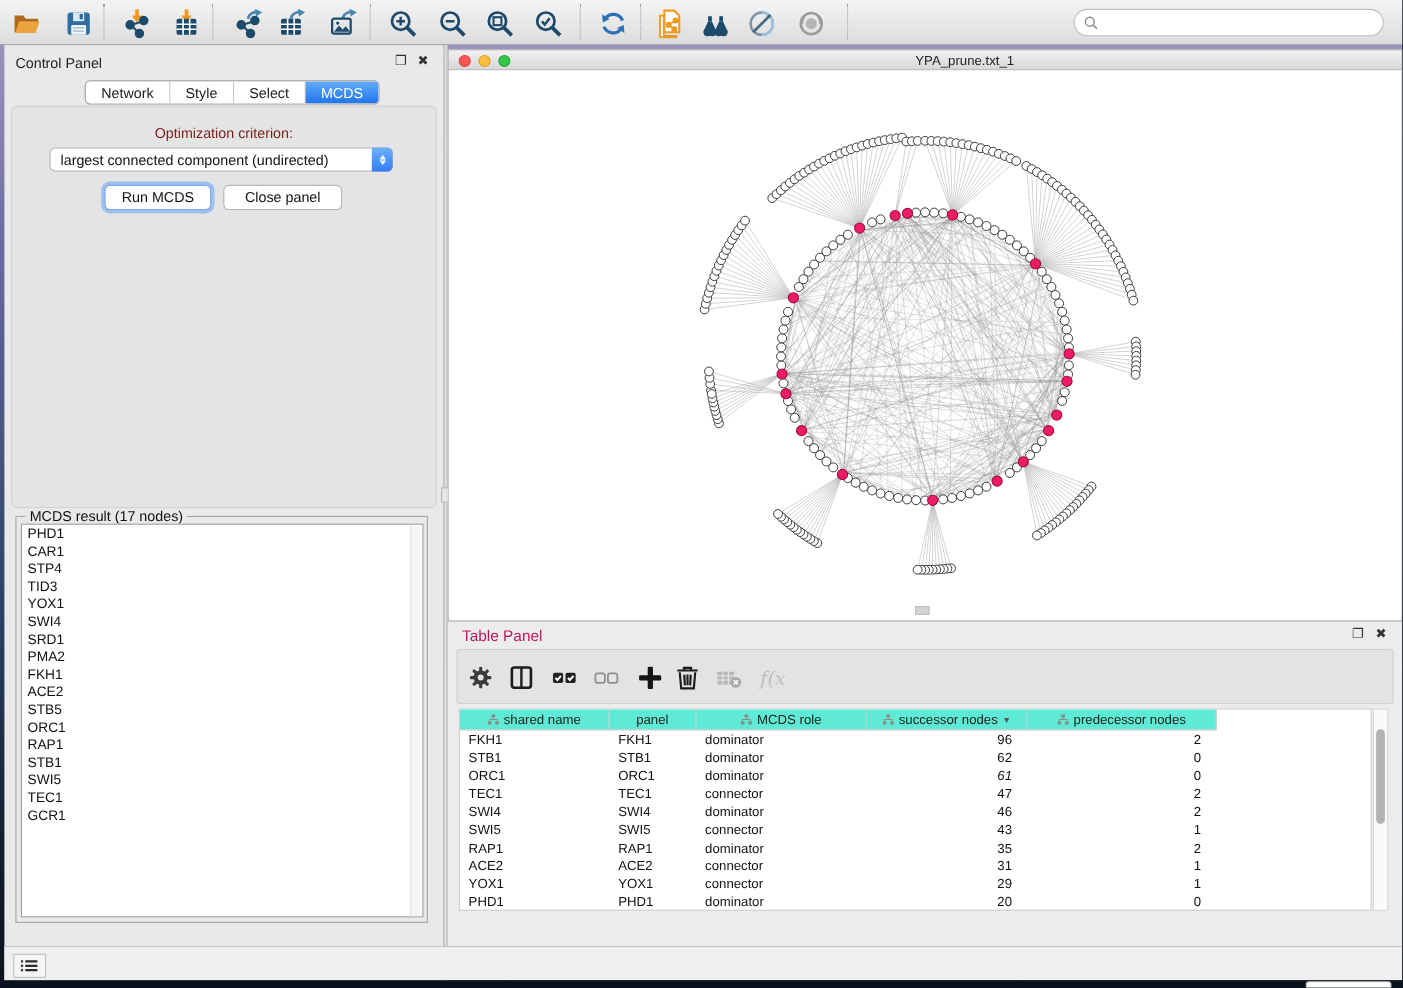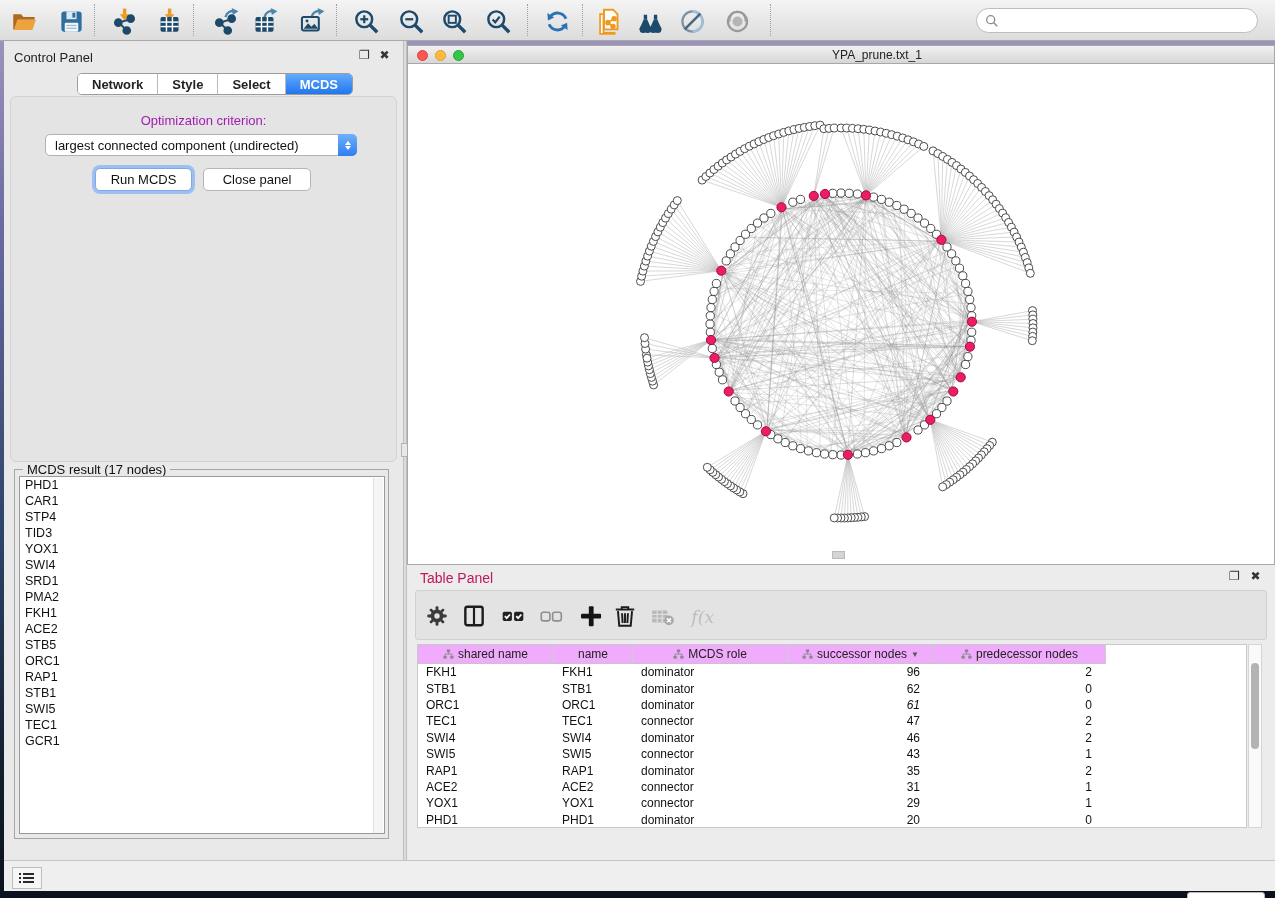--- a/index.html
+++ b/index.html
@@ -12,26 +12,26 @@
   #toolbar{left:0;top:0;width:1275px;height:41px;
     background:linear-gradient(180deg,#f4f4f4,#dcdcdc);border-bottom:1px solid #a9a9a9;}
   .tb-btn{position:absolute;top:6px;width:30px;height:30px;display:flex;align-items:center;justify-content:center;}
   .tb-sep{position:absolute;top:4px;width:0;height:32px;border-left:1px dotted #9f9f9f;}
   #search-box{position:absolute;left:976px;top:8px;width:282px;height:25px;background:#fff;
     border:1px solid #bdbdbd;border-radius:13px;display:flex;align-items:center;padding-left:8px;}
   
   #control-panel{left:4px;top:41px;width:399px;height:850px;background:#e9e9e9;}
   #cp-title{position:absolute;left:10px;top:9px;font-size:13px;color:#222;}
   .win-ctl{position:absolute;top:8px;width:13px;height:13px;font-size:12px;line-height:13px;text-align:center;color:#333;}
-  #cp-tabs{position:absolute;left:73px;top:32px;height:22px;display:flex;border:1px solid #9c9c9c;border-radius:5px;background:#fff;overflow:hidden;font-weight:bold;}
+  #cp-tabs{position:absolute;left:73px;top:32px;height:22px;display:flex;border:1px solid #9c9c9c;border-radius:5px;background:#fff;overflow:hidden;}
   .seg{height:100%;display:flex;align-items:center;justify-content:center;font-size:13px;padding:0 14px;border-right:1px solid #b9b9b9;color:#222;background:#fff;}
   .seg:last-child{border-right:none;}
   .seg.active{background:linear-gradient(180deg,#63aafa,#2076ef);color:#fff;border-right:none;}
   #cp-sub{position:absolute;left:6px;top:55px;width:387px;height:366px;background:#e4e4e4;border:1px solid #d2d2d2;border-radius:6px;}
-  #opt-label{position:absolute;left:0;top:72px;width:399px;text-align:center;font-size:13px;color:#a21caf;}
+  #opt-label{position:absolute;left:0;top:72px;width:399px;text-align:center;font-size:13px;color:#7f1d1d;}
   #opt-combo{position:absolute;left:41px;top:93px;width:312px;height:22px;background:#fff;border:1px solid #b2b2b2;border-radius:5px;display:flex;align-items:center;}
   #opt-combo .val{font-size:13px;padding-left:9px;white-space:nowrap;color:#111;}
   #combo-cap{position:absolute;right:-1px;top:-1px;width:19px;height:22px;border-radius:0 5px 5px 0;
     background:linear-gradient(180deg,#6fb1fb,#2f7df2);display:flex;flex-direction:column;align-items:center;justify-content:center;gap:1px;}
   #combo-cap i{width:0;height:0;border-left:3.5px solid transparent;border-right:3.5px solid transparent;}
   #combo-cap .up{border-bottom:4px solid #fff;}
   #combo-cap .dn{border-top:4px solid #fff;}
   .cp-btn{position:absolute;top:127px;height:23px;background:#fff;border:1px solid #b5b5b5;border-radius:5px;
     font-size:13px;color:#111;display:flex;align-items:center;justify-content:center;}
   #run-btn{left:91px;width:97px;box-shadow:0 0 0 3px rgba(100,160,250,.55);border-color:#7aa9e8;}
@@ -52,21 +52,21 @@
   #net-title{position:absolute;left:0;top:2px;width:100%;text-align:center;font-size:12px;color:#222;margin-left:36px;}
   #net-view{position:absolute;left:0;top:18px;width:866px;height:497px;background:#fff;}
   #net-handle{position:absolute;left:424px;top:505px;width:13px;height:8px;background:#d4d4d4;border:1px solid #bbb;}
   
   #table-panel{left:407px;top:565px;width:868px;height:295px;background:#ececec;}
   #tp-title{position:absolute;left:13px;top:5px;font-size:14px;color:#be185d;}
   #tp-toolbar{position:absolute;left:8px;top:25px;width:852px;height:50px;background:#e3e3e3;border:1px solid #d0d0d0;border-radius:3px;}
   .tp-icon{position:absolute;top:10px;width:30px;height:30px;display:flex;align-items:center;justify-content:center;}
   #node-table{position:absolute;left:10px;top:79px;width:830px;height:184px;background:#fff;border:1px solid #c9c9c9;}
   #nt-header{position:absolute;left:0;top:0;height:19px;display:flex;background:#f1f1f1;border-bottom:1px solid #c6c6c6;}
-  .th{display:flex;align-items:center;justify-content:center;gap:4px;font-size:12px;color:#222;border-right:1px solid #cccccc;background:#f0abfc;}
+  .th{display:flex;align-items:center;justify-content:center;gap:4px;font-size:12px;color:#222;border-right:1px solid #cccccc;background:#5eead4;}
   .th .sort{font-size:8px;color:#555;}
   .rows{position:absolute;left:0;top:19px;width:100%;}
   .tr{display:flex;height:16.4px;align-items:center;}
   .td{font-size:12px;color:#111;padding:0 8px;white-space:nowrap;overflow:hidden;}
   .td.num{text-align:right;padding-right:14px;}
   #nt-scroll{position:absolute;left:841px;top:79px;width:14px;height:184px;background:#fafafa;border:1px solid #d5d5d5;}
   #nt-thumb{position:absolute;left:2px;top:18px;width:8px;height:86px;background:#b3b3b3;border-radius:4px;}
   #tp-tabs{position:absolute;left:251px;top:269px;height:21px;display:flex;border:1px solid #c9c9c9;border-radius:5px;background:#fff;overflow:hidden;box-shadow:0 1px 1px rgba(0,0,0,.12);}
   
   #status-bar{left:4px;top:860px;width:1271px;height:31px;background:#efefef;border-top:1px solid #c5c5c5;}
@@ -1199,21 +1199,21 @@
                 <rect x="0.5" y="7.5" width="3.6" height="3"></rect>
                 <rect x="7.9" y="7.5" width="3.6" height="3"></rect>
               </g>
               <g fill="none" stroke="#8a8a8a" stroke-width="1">
                 <path d="M6 3.5v2M2.3 7.5V5.5h7.4v2"></path>
               </g>
             </svg>
             <span>shared name</span>
           </div>
           <div class="th" style="width: 79px;">
-            <span>name</span>
+            <span>panel</span>
           </div>
           <div class="th" style="width: 155px;">
             <svg width="11" height="11" viewBox="0 0 12 12">
               <g fill="#8a8a8a">
                 <rect x="4.2" y="0.5" width="3.6" height="3"></rect>
                 <rect x="0.5" y="7.5" width="3.6" height="3"></rect>
                 <rect x="7.9" y="7.5" width="3.6" height="3"></rect>
               </g>
               <g fill="none" stroke="#8a8a8a" stroke-width="1">
                 <path d="M6 3.5v2M2.3 7.5V5.5h7.4v2"></path>

